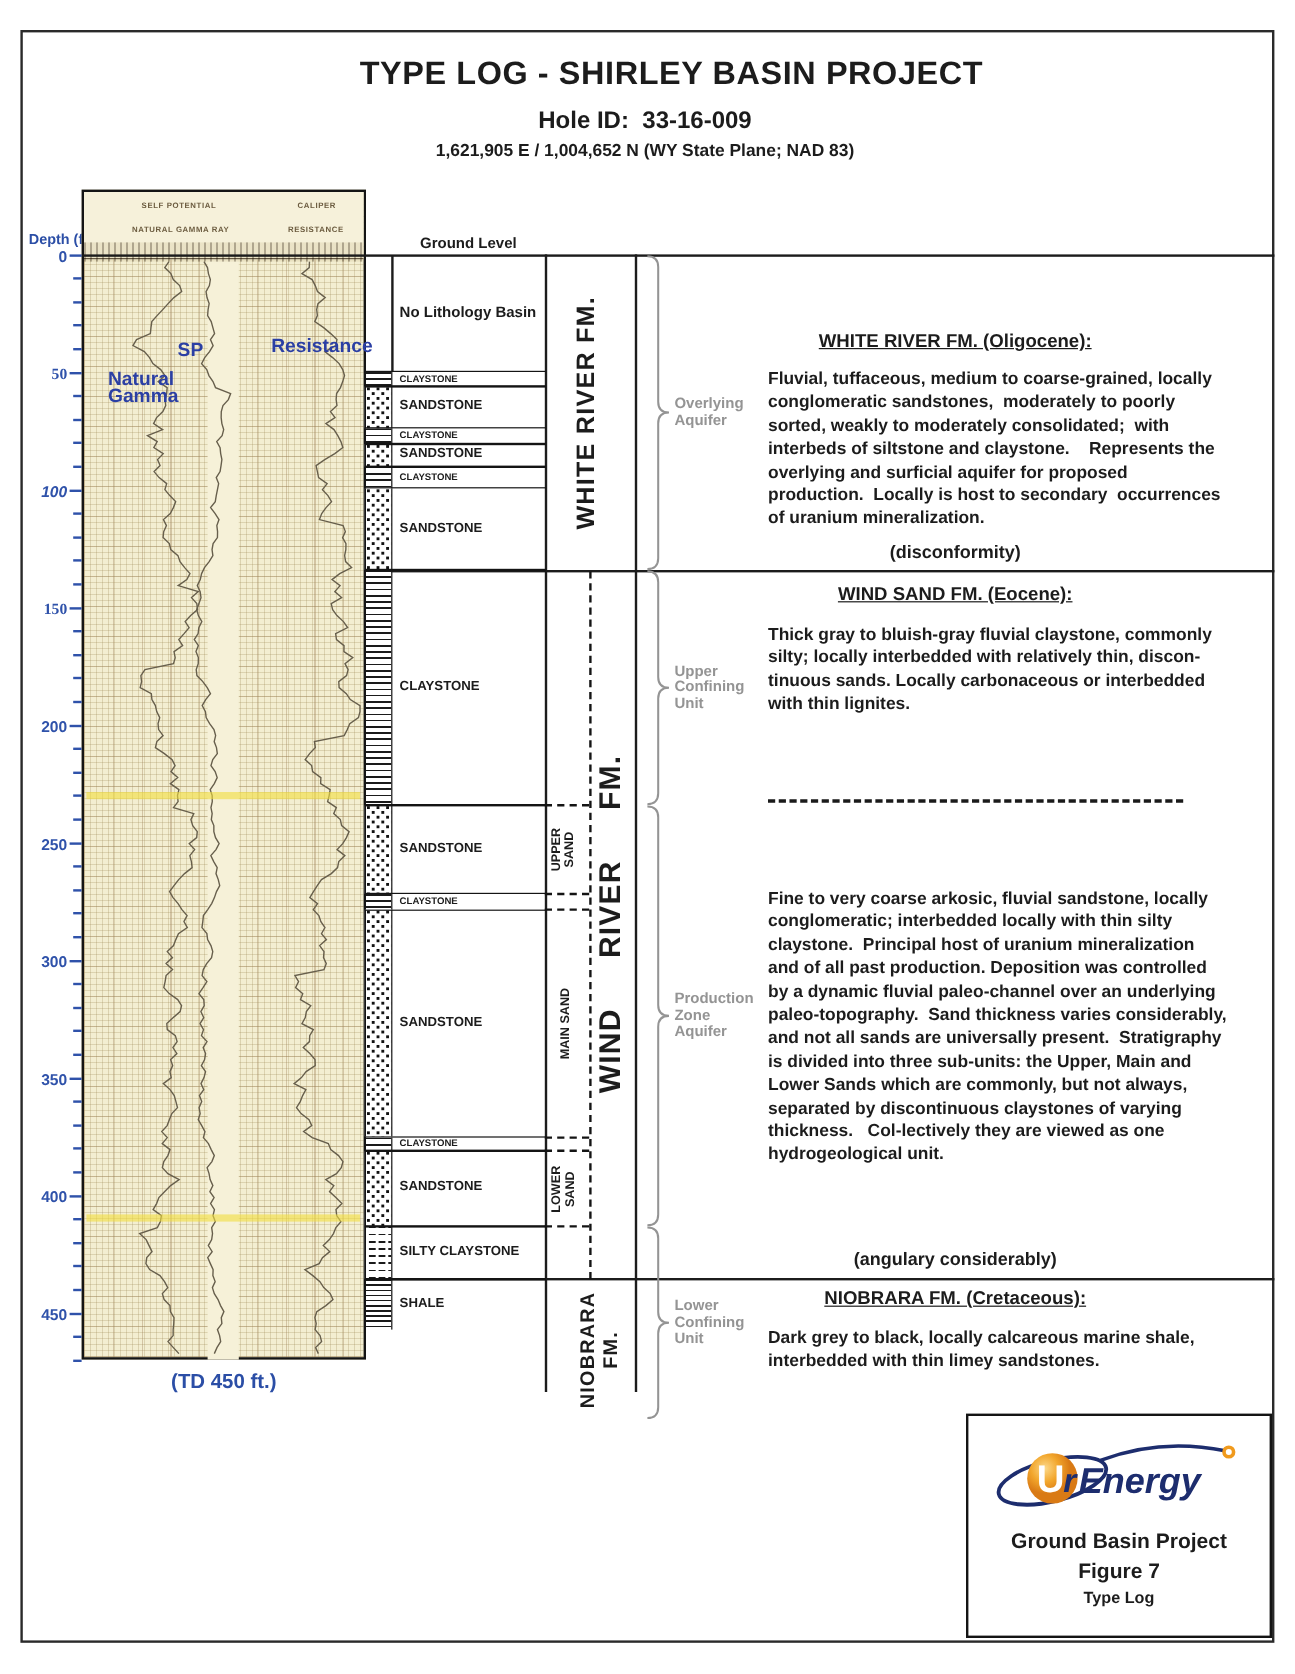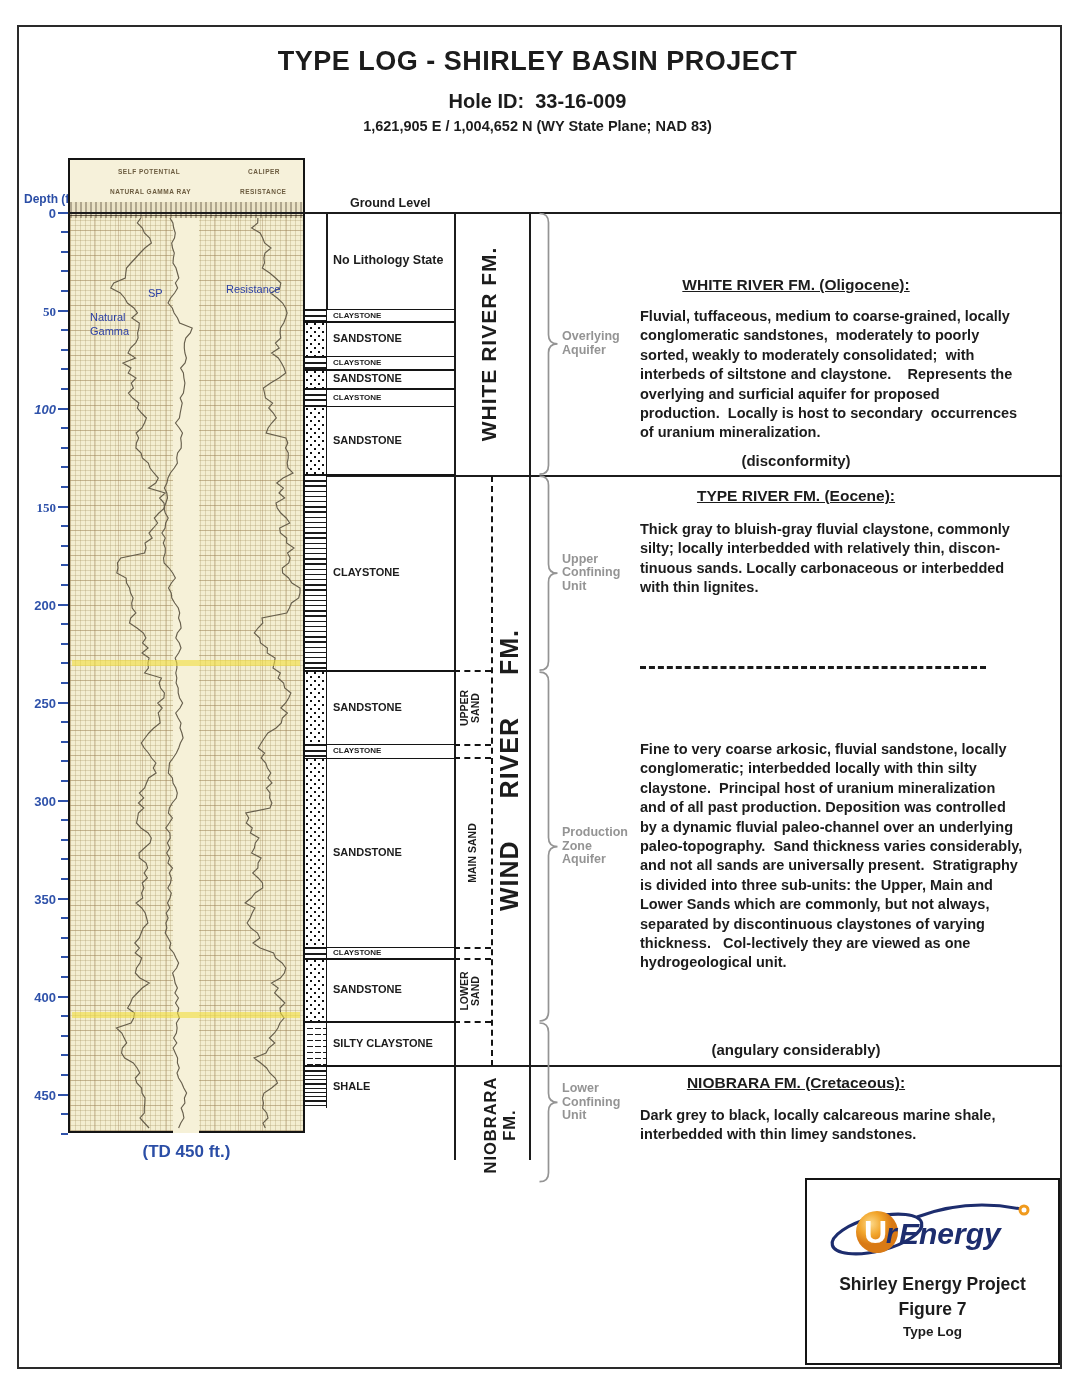--- a/index.html
+++ b/index.html
@@ -7,38 +7,38 @@
        font-family:"Liberation Sans",sans-serif;color:#1c1c1c;}
   .abs{position:absolute;}
   .b{font-weight:bold;}
   .blue{color:#2b4ea6;}
   .ctr{text-align:center;}
   .hline{position:absolute;background:#1c1c1c;height:2px;}
   .vline{position:absolute;background:#1c1c1c;width:2px;}
 
   #page-border{left:17px;top:25px;width:1041px;height:1340px;border:2.5px solid #2a2a2a;}
 
-  #title{left:17px;top:46px;width:1041px;font-size:27px;letter-spacing:.5px;}
+  #title{left:17px;top:46px;width:1041px;font-size:27px;letter-spacing:.5px;padding-left:22px;}
   #hole-id{left:17px;top:90px;width:1041px;font-size:20px;white-space:pre;}
   #coords{left:17px;top:118px;width:1041px;font-size:14.5px;}
 
   
   #log-box{left:68px;top:158px;width:237px;height:975px;border:2.5px solid #141414;
     box-sizing:border-box;background-color:#f3eed1;
     background-image:
       repeating-linear-gradient(0deg, rgba(158,138,88,.28) 0 1px, transparent 1px 5px),
       repeating-linear-gradient(90deg, rgba(158,138,88,.28) 0 1px, transparent 1px 5px),
       repeating-linear-gradient(0deg, rgba(150,118,78,.35) 0 1px, transparent 1px 25px),
       repeating-linear-gradient(90deg, rgba(150,118,78,.35) 0 1px, transparent 1px 24px);}
   #log-center-strip{left:103px;top:55px;width:26px;height:918px;background:#f6f1d8;}
   #log-header{left:0;top:0;width:100%;height:55px;background:#f6f1da;border-bottom:1.5px solid #44392a;}
   .log-head-lbl{position:absolute;font-size:6.5px;font-weight:bold;color:rgba(84,66,36,.85);letter-spacing:.5px;}
   #log-smudge{left:0;top:42px;width:100%;height:16px;
     background:repeating-linear-gradient(90deg, rgba(90,75,50,.45) 0 2px, rgba(200,185,140,.25) 2px 5px);}
-  .curve-lbl{position:absolute;font-size:11px;font-weight:normal;color:#2b3fa4;line-height:14px;}
+  .curve-lbl{position:absolute;font-size:16px;font-weight:bold;color:#2b3fa4;line-height:14px;}
   .yellow-band{position:absolute;left:2px;width:228px;height:6px;background:rgba(242,222,62,.6);}
   #td-note{left:68px;top:1142px;width:237px;font-size:17px;}
 
   
   .tick{position:absolute;background:#2f52aa;height:2px;}
   .tick-lbl{position:absolute;font-size:13px;font-weight:bold;color:#2f52aa;text-align:right;width:32px;}
   #depth-axis-label{left:24px;top:192px;font-size:12px;}
 
   
   .pat{position:absolute;left:304px;width:23px;box-sizing:border-box;
@@ -128,21 +128,21 @@
     <path d="M 9.5 476.14 Q 18.5 476.14 18.5 485.14 L 18.5 564.14 Q 18.5 573.14 27.5 573.14 Q 18.5 573.14 18.5 582.14 L 18.5 661.14 Q 18.5 670.14 9.5 670.14" fill="none" stroke="#949494" stroke-width="1.7"></path>
     <path d="M 9.5 672.14 Q 18.5 672.14 18.5 681.14 L 18.5 837.56 Q 18.5 846.56 27.5 846.56 Q 18.5 846.56 18.5 855.56 L 18.5 1011.98 Q 18.5 1020.98 9.5 1020.98" fill="none" stroke="#949494" stroke-width="1.7"></path>
     <path d="M 9.5 1022.98 Q 18.5 1022.98 18.5 1031.98 L 18.5 1093.34 Q 18.5 1102.34 27.5 1102.34 Q 18.5 1102.34 18.5 1111.34 L 18.5 1172.6999999999998 Q 18.5 1181.6999999999998 9.5 1181.6999999999998" fill="none" stroke="#949494" stroke-width="1.7"></path>
   </svg>
 <div id="zone-labels"></div>
 
 <div class="desc-head" style="top:276px">WHITE RIVER FM. (Oligocene):</div>
 <div class="desc-body" style="top:307px;width:382px">Fluvial, tuffaceous, medium to coarse-grained, locally conglomeratic sandstones,  moderately to poorly sorted, weakly to moderately consolidated;  with interbeds of siltstone and claystone.    Represents the overlying and surficial aquifer for proposed production.  Locally is host to secondary  occurrences of uranium mineralization.</div>
 <div class="desc-note" style="top:452px">(disconformity)</div>
 
-<div class="desc-head" style="top:487px">TYPE RIVER FM. (Eocene):</div>
+<div class="desc-head" style="top:487px">WIND SAND FM. (Eocene):</div>
 <div class="desc-body" style="top:520px;width:382px">Thick gray to bluish-gray fluvial claystone, commonly silty; locally interbedded with relatively thin, discon-tinuous sands. Locally carbonaceous or interbedded with thin lignites.</div>
 <div class="abs" id="dashed-divider"></div>
 <div class="desc-body" style="top:740px;width:384px">Fine to very coarse arkosic, fluvial sandstone, locally conglomeratic; interbedded locally with thin silty claystone.  Principal host of uranium mineralization and of all past production. Deposition was controlled by a dynamic fluvial paleo-channel over an underlying paleo-topography.  Sand thickness varies considerably, and not all sands are universally present.  Stratigraphy is divided into three sub-units: the Upper, Main and Lower Sands which are commonly, but not always, separated by discontinuous claystones of varying thickness.   Col-lectively they are viewed as one hydrogeological unit.</div>
 <div class="desc-note" style="top:1041px">(angulary considerably)</div>
 
 <div class="desc-head" style="top:1074px">NIOBRARA FM. (Cretaceous):</div>
 <div class="desc-body" style="top:1106px;width:392px">Dark grey to black, locally calcareous marine shale, interbedded with thin limey sandstones.</div>
 
 <div class="abs" id="legend-box">
   <svg width="215" height="70" viewBox="0 0 215 70" style="position:absolute;left:20px;top:16px">
@@ -155,21 +155,21 @@
     </defs>
     <ellipse cx="50" cy="38" rx="46" ry="17" fill="none" stroke="#1d2d6e" stroke-width="3.2" transform="rotate(-14 50 38)"></ellipse>
     <path d="M 90 21 Q 140 2 194 13" fill="none" stroke="#1d2d6e" stroke-width="3"></path>
     <circle cx="197" cy="14" r="4" fill="none" stroke="#f09a1d" stroke-width="3"></circle>
     <circle cx="50" cy="36" r="21" fill="url(#ballg)"></circle>
     <text x="37" y="47" font-family="Liberation Sans,sans-serif" font-size="32" font-weight="bold" fill="#ffffff">U</text>
     <text x="59" y="47" font-family="Liberation Sans,sans-serif" font-size="28" font-weight="bold" font-style="italic" fill="#1d2d6e">r</text>
     <text x="72" y="48" font-family="Liberation Sans,sans-serif" font-size="30" font-weight="bold" font-style="italic" fill="#1d2d6e">Energy</text>
   </svg>
 </div>
-<div class="abs ctr b" id="legend-project">Shirley Energy Project</div>
+<div class="abs ctr b" id="legend-project">Ground Basin Project</div>
 <div class="abs ctr b" id="legend-figure">Figure 7</div>
 <div class="abs ctr b" id="legend-type">Type Log</div>
 
 <div class="tick" style="left: 58px; top: 211.5px; width: 10px;"></div>
 <div class="tick-lbl" style="left: 24px; top: 205.5px;">0</div>
 <div class="tick" style="left: 61px; top: 231.1px; width: 7px;"></div>
 <div class="tick" style="left: 61px; top: 250.7px; width: 7px;"></div>
 <div class="tick" style="left: 61px; top: 270.3px; width: 7px;"></div>
 <div class="tick" style="left: 61px; top: 289.9px; width: 7px;"></div>
 <div class="tick" style="left: 58px; top: 309.5px; width: 10px;"></div>
@@ -217,21 +217,21 @@
 <div class="tick" style="left: 58px; top: 995.5px; width: 10px;"></div>
 <div class="tick-lbl" style="left: 24px; top: 989.5px;">400</div>
 <div class="tick" style="left: 61px; top: 1015.1px; width: 7px;"></div>
 <div class="tick" style="left: 61px; top: 1034.7px; width: 7px;"></div>
 <div class="tick" style="left: 61px; top: 1054.3px; width: 7px;"></div>
 <div class="tick" style="left: 61px; top: 1073.9px; width: 7px;"></div>
 <div class="tick" style="left: 58px; top: 1093.5px; width: 10px;"></div>
 <div class="tick-lbl" style="left: 24px; top: 1087.5px;">450</div>
 <div class="tick" style="left: 61px; top: 1113.1px; width: 7px;"></div>
 <div class="tick" style="left: 61px; top: 1132.7px; width: 7px;"></div>
-<div class="lith-lbl" style="top: 252.885px; font-size: 12.5px;">No Lithology State</div>
+<div class="lith-lbl" style="top: 252.885px; font-size: 12.5px;">No Lithology Basin</div>
 <div class="pat pat-claystone" style="top: 309.52px; height: 12.74px;"></div>
 <div class="lith-line" style="top: 308.72px;"></div>
 <div class="lith-lbl" style="top: 310.69px; font-size: 8px;">CLAYSTONE</div>
 <div class="pat pat-sandstone" style="top: 322.26px; height: 34.3px;"></div>
 <div class="lith-line" style="top: 321.46px;"></div>
 <div class="lith-lbl" style="top: 332.26px; font-size: 11px;">SANDSTONE</div>
 <div class="pat pat-claystone" style="top: 356.56px; height: 13.72px;"></div>
 <div class="lith-line" style="top: 355.76px;"></div>
 <div class="lith-lbl" style="top: 358.22px; font-size: 8px;">CLAYSTONE</div>
 <div class="pat pat-sandstone" style="top: 370.28px; height: 18.62px;"></div>

